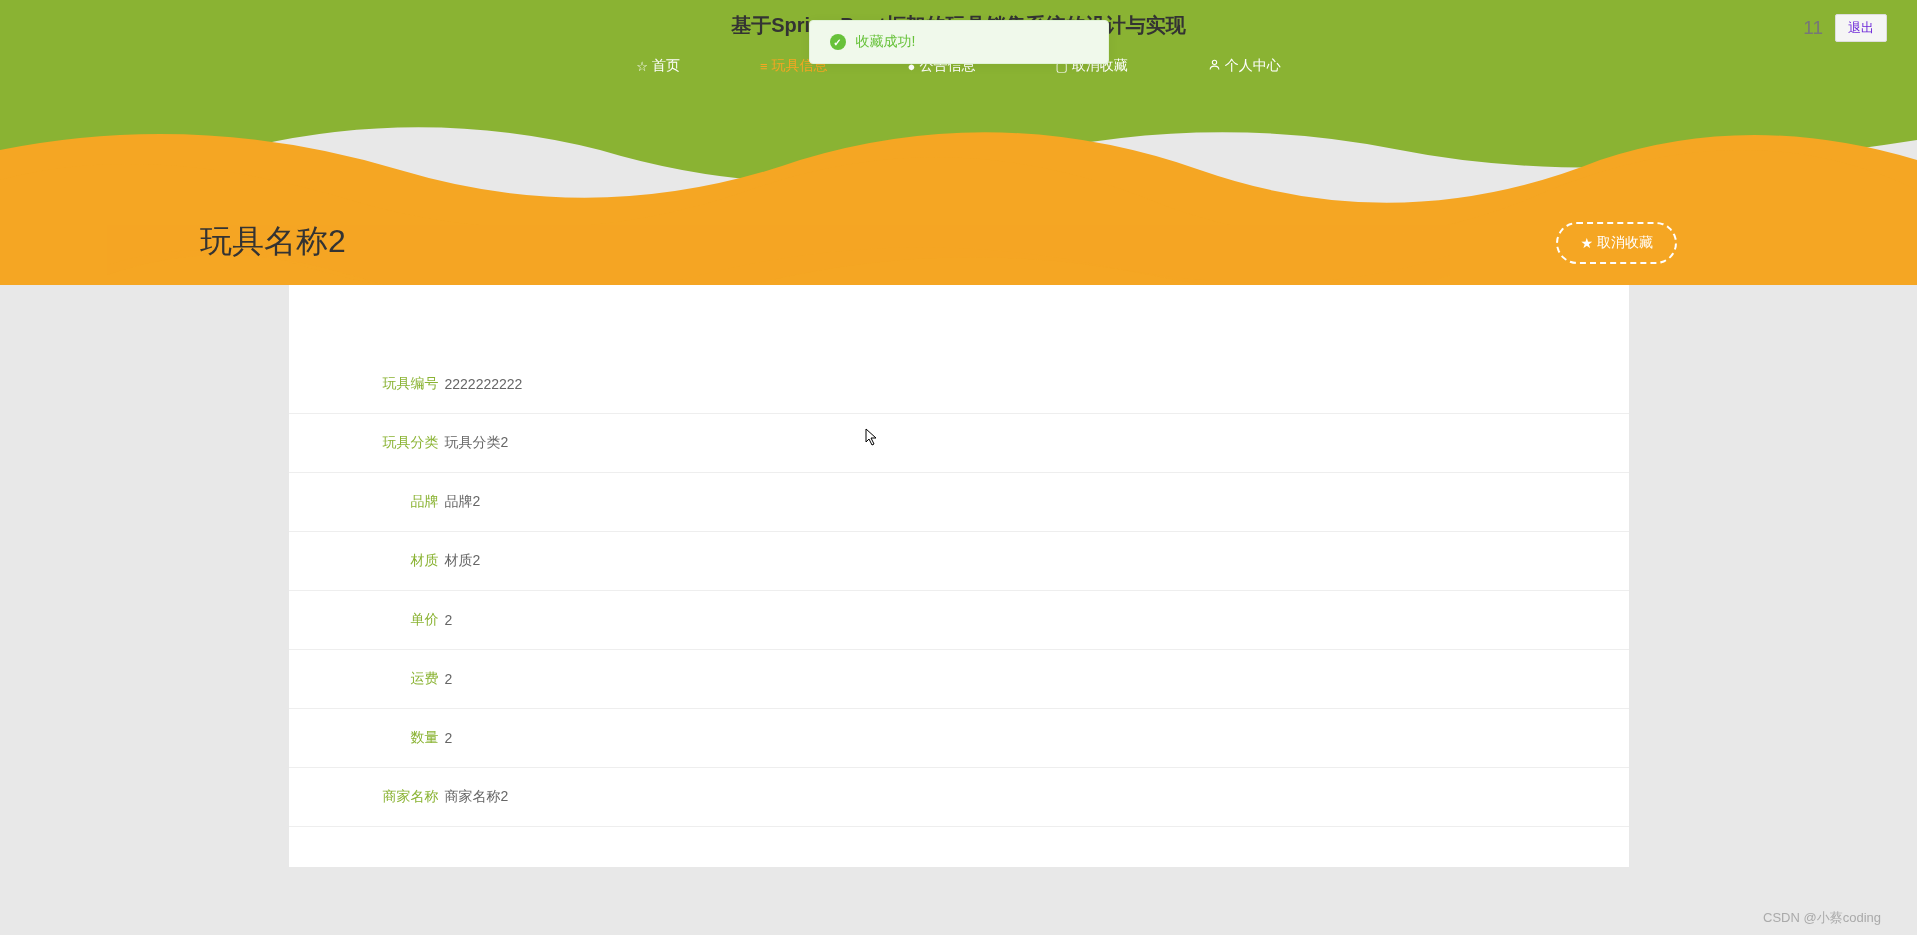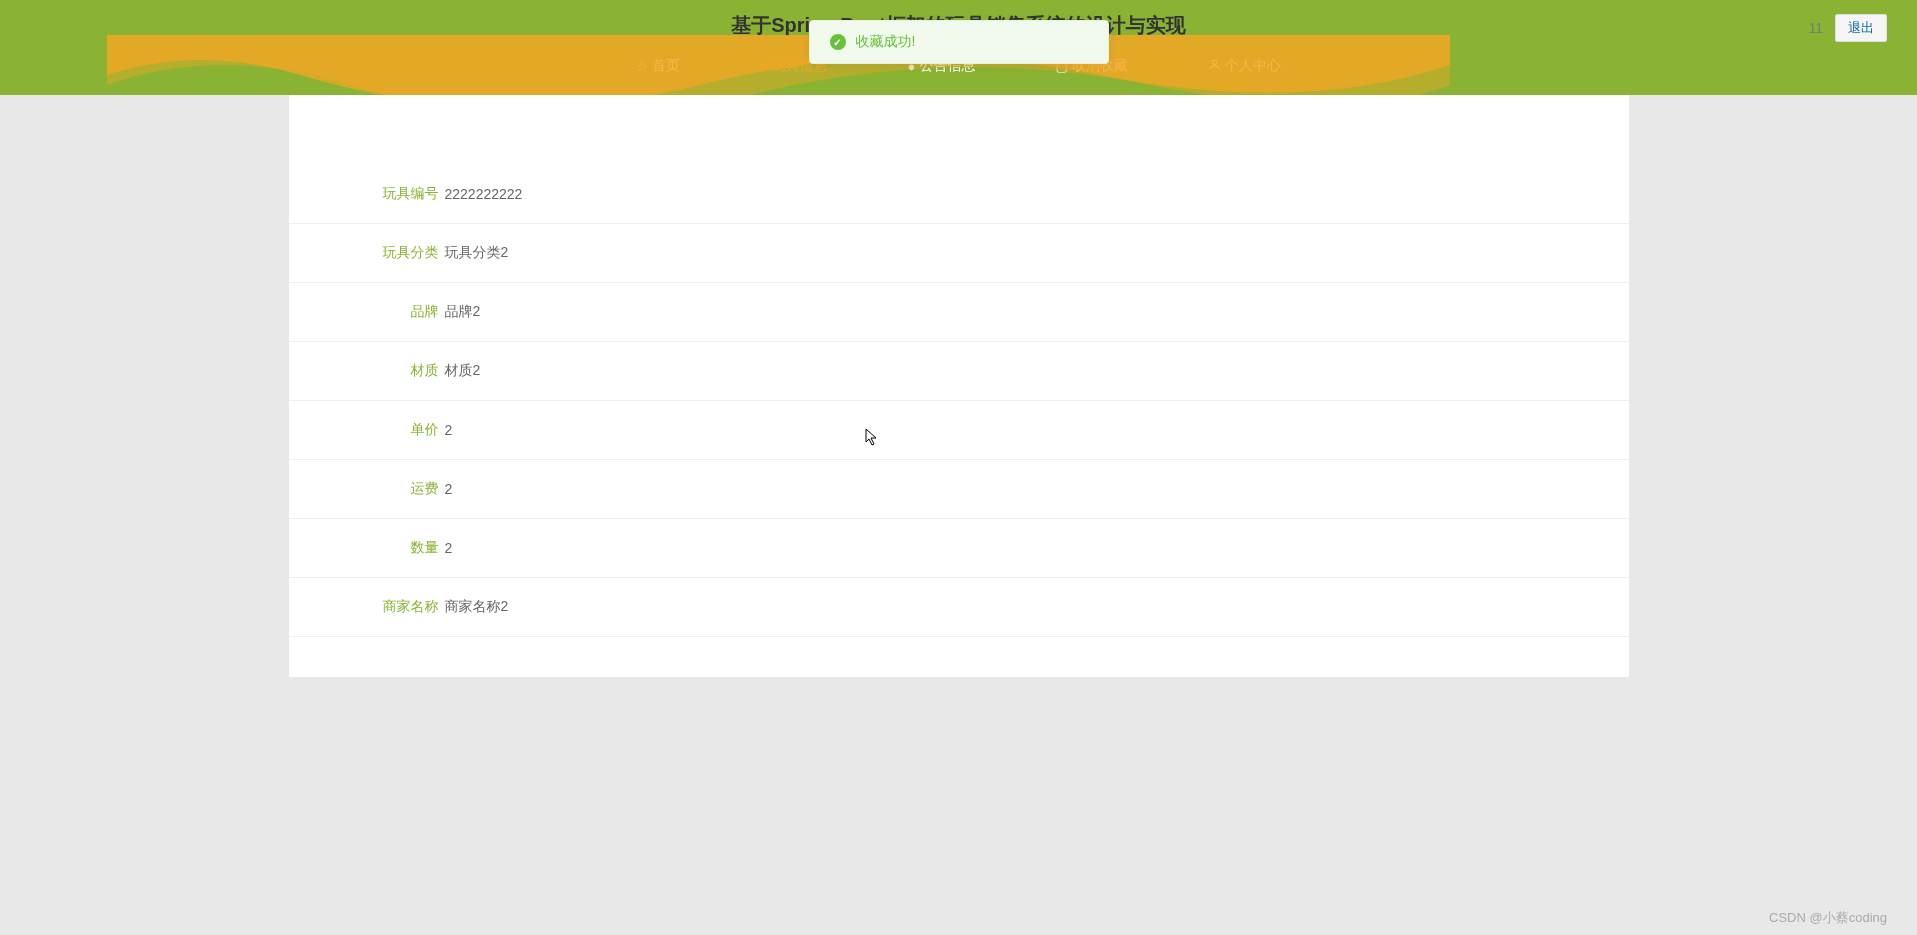--- a/index.html
+++ b/index.html
@@ -32,26 +32,26 @@
     .top-right-bar {
       position: absolute;
       top: 14px;
       right: 30px;
       display: flex;
       align-items: center;
       gap: 12px;
     }
     .user-id {
       color: #777;
-      font-size: 14px;
+      font-size: 19px;
     }
     .logout-btn {
       background: #f5f5f5;
       border: 1px solid #ddd;
-      color: #0369a1;
+      color: #6d28d9;
       padding: 4px 12px;
       font-size: 13px;
       cursor: pointer;
       border-radius: 2px;
     }
     .nav-bar {
       display: flex;
       justify-content: center;
       gap: 80px;
       padding-top: 18px;
@@ -157,21 +157,21 @@
       position: absolute;
       left: 865px;
       top: 428px;
       z-index: 9999;
       font-size: 16px;
       pointer-events: none;
     }
     .watermark {
       position: fixed;
       bottom: 8px;
-      right: 30px;
+      right: 36px;
       color: #aaa;
       font-size: 13px;
       z-index: 100;
     }
     .page-outer {
       position: relative;
     }
     .white-panel-wrap {
       position: relative;
       background: #e8e8e8;
@@ -229,20 +229,34 @@
           <span>个人中心</span>
         </div>
       </div>
 
       <div class="toast-msg">
         <span class="toast-icon">✓</span>
         <span>收藏成功!</span>
       </div>
     </div>
 
+    <div class="orange-wave-area">
+      <svg class="wave-svg" style="top:0;height:190px;" viewBox="0 0 1917 190" preserveAspectRatio="none">
+        <path d="M0,0 L1917,0 L1917,40 Q1600,90 1400,50 Q1200,10 1000,60 Q800,110 600,50 Q400,0 200,60 Q100,90 0,50 Z" fill="#8ab333"></path>
+        <path d="M0,50 Q200,10 400,70 Q600,130 800,60 Q1000,0 1200,70 Q1400,140 1600,60 Q1750,10 1917,60 L1917,190 L0,190 Z" fill="#f5a623"></path>
+        <path d="M0,80 Q150,40 350,100 Q550,160 750,90 Q950,20 1150,100 Q1350,180 1550,90 Q1750,10 1917,90 L1917,190 L0,190 Z" fill="#f5a623" opacity="0.6"></path>
+      </svg>
+
+      <h1 class="product-title">玩具名称2</h1>
+
+      <button class="cancel-fav-btn">
+        <span>★</span>
+        <span>取消收藏</span>
+      </button>
+    </div>
 
     <div class="white-panel-wrap">
       <svg class="wave-svg" style="top:-60px;height:100px;z-index:2;" viewBox="0 0 1917 100" preserveAspectRatio="none">
         <path d="M107,0 L1450,0 L1450,30 Q1300,80 1100,40 Q900,0 700,50 Q500,100 300,40 Q200,10 107,40 Z" fill="#f5a623" opacity="0.7"></path>
         <path d="M107,0 L1450,0 L1450,50 Q1350,90 1150,50 Q950,10 750,60 Q550,110 350,50 Q220,10 107,50 Z" fill="#f5a623" opacity="0.4"></path>
       </svg>
 
       <div class="main-content">
         <div id="details-container">
             <div class="detail-row">

